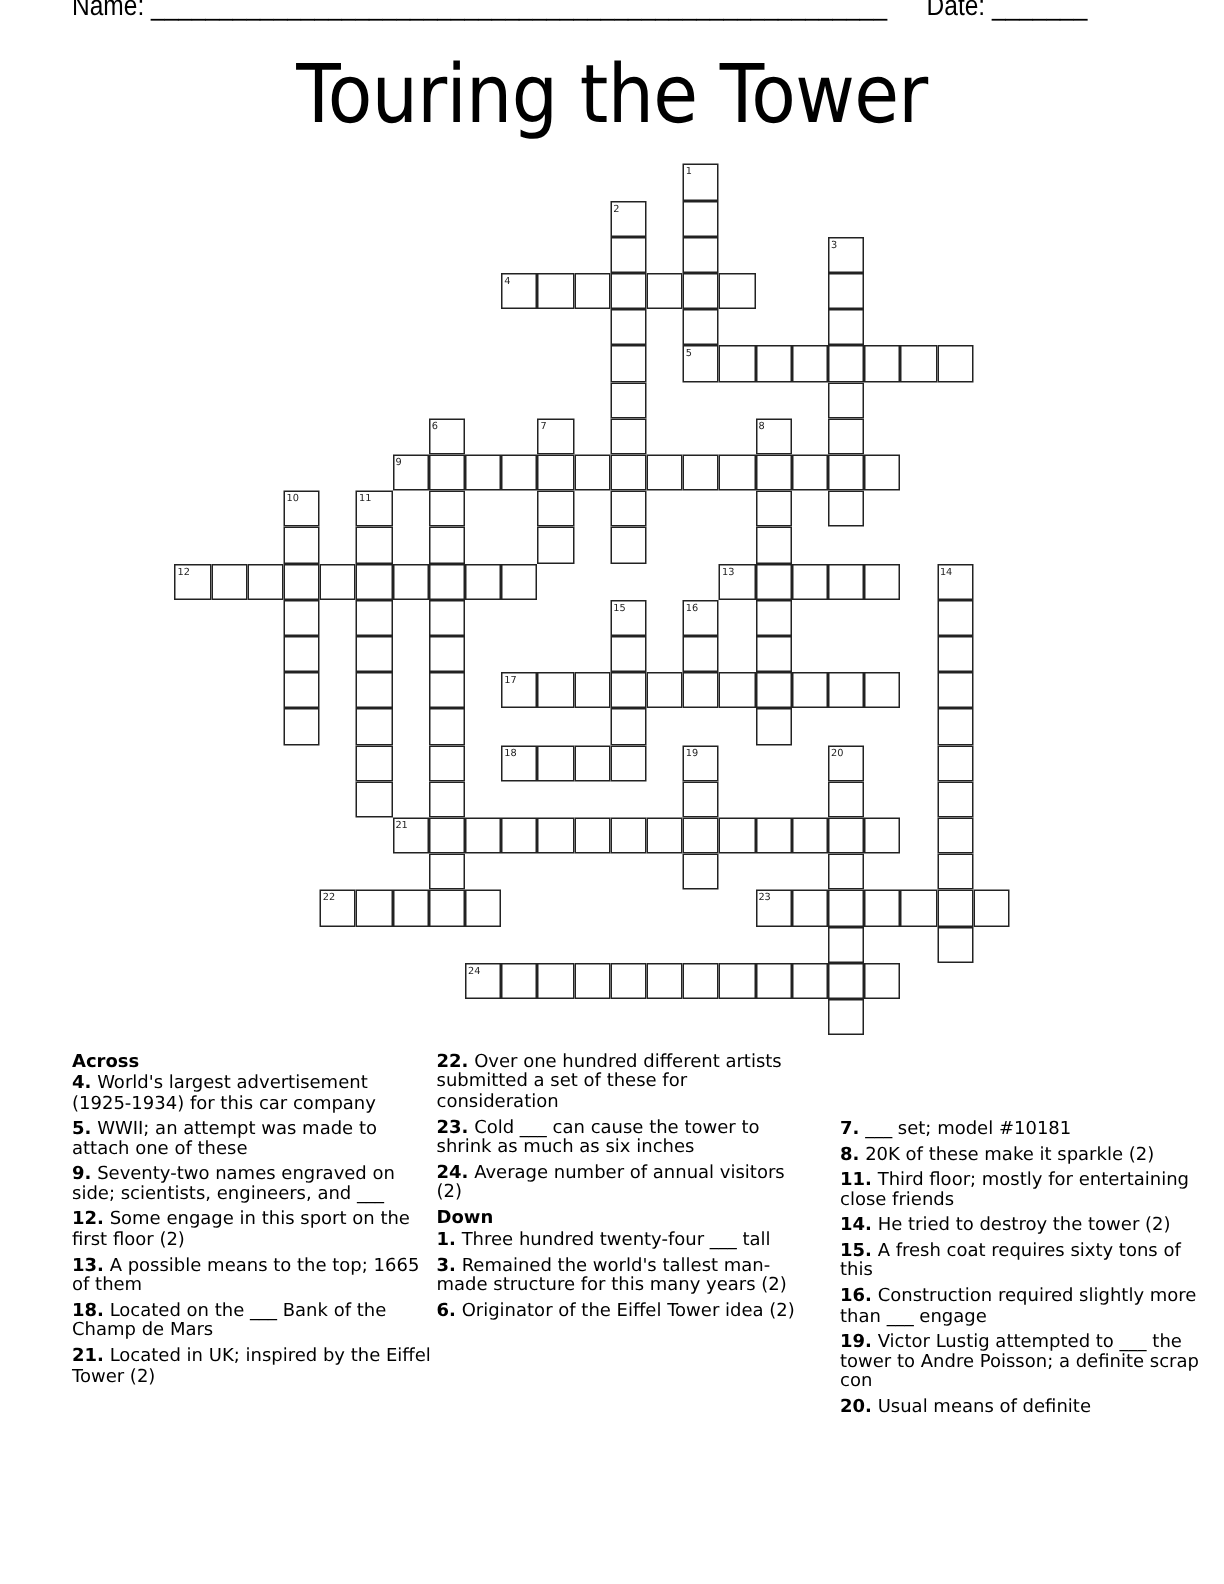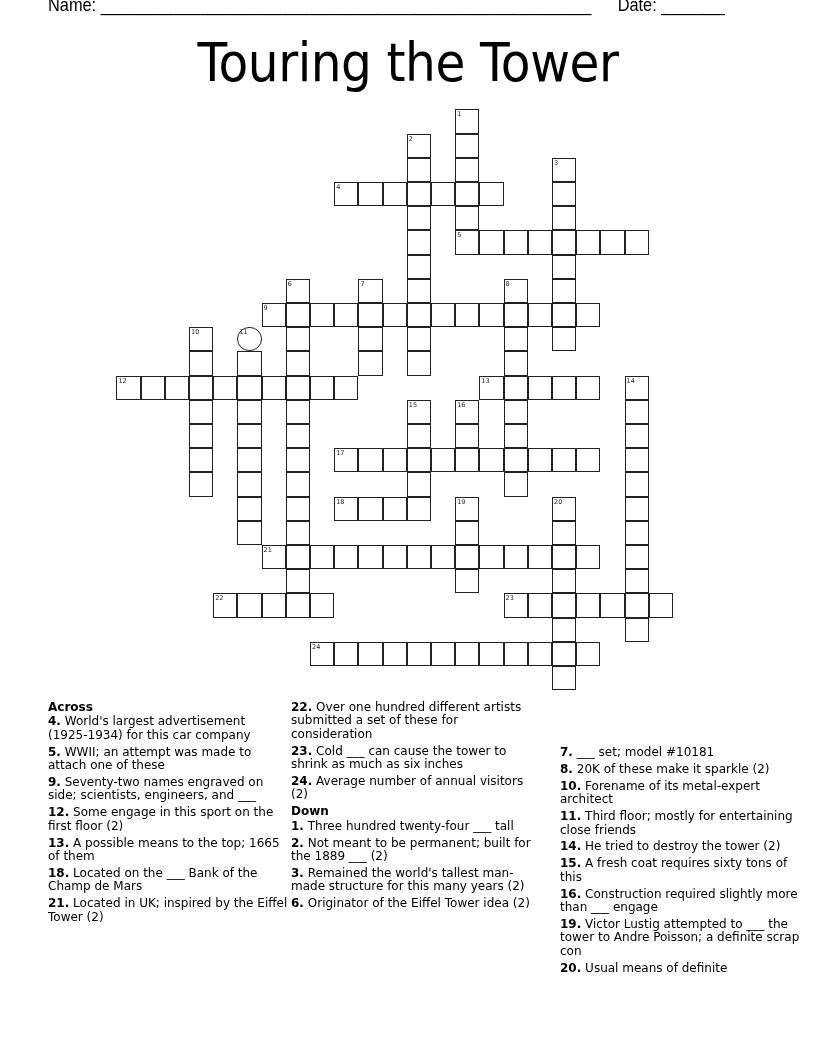--- a/index.html
+++ b/index.html
@@ -123,21 +123,21 @@
     <div class="cell" style="left: 576.8px; top: 303.6px;"></div>
     <div class="cell" style="left: 189.6px; top: 327.8px;">
       <span class="num">10</span>
     </div>
     <div class="cell" style="left: 189.6px; top: 352px;"></div>
     <div class="cell" style="left: 189.6px; top: 376.2px;"></div>
     <div class="cell" style="left: 189.6px; top: 400.4px;"></div>
     <div class="cell" style="left: 189.6px; top: 424.6px;"></div>
     <div class="cell" style="left: 189.6px; top: 448.8px;"></div>
     <div class="cell" style="left: 189.6px; top: 473px;"></div>
-    <div class="cell" style="left: 238px; top: 327.8px; border-radius: 12px;">
+    <div class="cell" style="left: 238px; top: 327.8px;">
       <span class="num">11</span>
     </div>
     <div class="cell" style="left: 238px; top: 352px;"></div>
     <div class="cell" style="left: 238px; top: 376.2px;"></div>
     <div class="cell" style="left: 238px; top: 400.4px;"></div>
     <div class="cell" style="left: 238px; top: 424.6px;"></div>
     <div class="cell" style="left: 238px; top: 448.8px;"></div>
     <div class="cell" style="left: 238px; top: 473px;"></div>
     <div class="cell" style="left: 238px; top: 497.2px;"></div>
     <div class="cell" style="left: 238px; top: 521.4px;"></div>
@@ -264,28 +264,26 @@
   <div class="clue"><b>18.</b> <span>Located on the ___ Bank of the Champ de Mars</span></div>
   <div class="clue"><b>21.</b> <span>Located in UK; inspired by the Eiffel Tower (2)</span></div>
 </div>
 
 <div class="clues col2">
   <div class="clue"><b>22.</b> <span>Over one hundred different artists submitted a set of these for consideration</span></div>
   <div class="clue"><b>23.</b> <span>Cold ___ can cause the tower to shrink as much as six inches</span></div>
   <div class="clue"><b>24.</b> <span>Average number of annual visitors (2)</span></div>
   <div class="hdr down-hdr">Down</div>
   <div class="clue"><b>1.</b> <span>Three hundred twenty-four ___ tall</span></div>
-  <div class="clue"><b>2.</b> <span>Not meant to be permanent; built for the 1889 ___ (2)</span></div>
   <div class="clue"><b>3.</b> <span>Remained the world's tallest man-made structure for this many years (2)</span></div>
   <div class="clue"><b>6.</b> <span>Originator of the Eiffel Tower idea (2)</span></div>
 </div>
 
 <div class="clues col3">
   <div class="clue"><b>7.</b> <span>___ set; model #10181</span></div>
   <div class="clue"><b>8.</b> <span>20K of these make it sparkle (2)</span></div>
-  <div class="clue"><b>10.</b> <span>Forename of its metal-expert architect</span></div>
   <div class="clue"><b>11.</b> <span>Third floor; mostly for entertaining close friends</span></div>
   <div class="clue"><b>14.</b> <span>He tried to destroy the tower (2)</span></div>
   <div class="clue"><b>15.</b> <span>A fresh coat requires sixty tons of this</span></div>
   <div class="clue"><b>16.</b> <span>Construction required slightly more than ___ engage</span></div>
   <div class="clue"><b>19.</b> <span>Victor Lustig attempted to ___ the tower to Andre Poisson; a definite scrap con</span></div>
   <div class="clue"><b>20.</b> <span>Usual means of definite</span></div>
 </div>
 
 </body></html>

